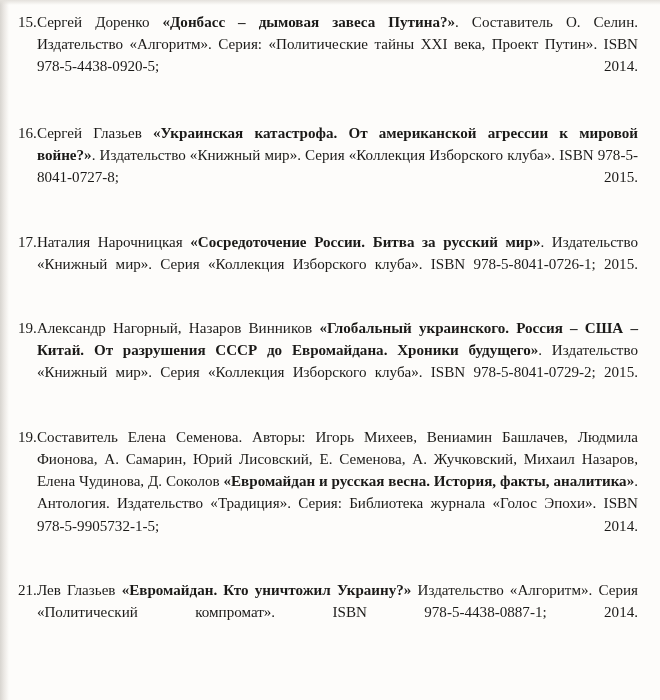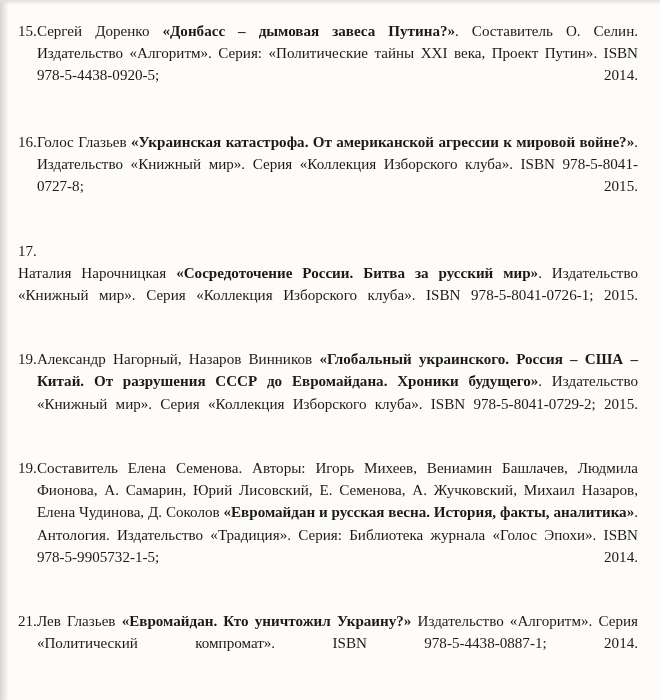--- a/index.html
+++ b/index.html
@@ -59,44 +59,44 @@
   
   .entry-body::after {
     content: "";
     display: inline-block;
     width: 100%;
   }
   .t {
     font-weight: bold;
   }
   
-  .e15 { margin-top: 11px;  margin-bottom: 22px; }
+  .e15 { margin-top: 2px;  margin-bottom: 22px; }
   .e16 { margin-bottom: 20px; }
-  .e17 { margin-bottom: 20px; flex-direction: column; }
+  .e17 { margin-bottom: 20px; }
   .e18 { margin-bottom: 20px; }
   .e19 { margin-bottom: 20px; }
   .e20 { margin-bottom: 20px; }
   .e21 { margin-bottom: 0; }
 </style>
 </head>
 <body>
 
 <div class="scan-left-shade"></div>
 <div class="scan-top-shade"></div>
 
 <div class="page">
 
   <div class="entry e15">
     <span class="entry-num">15.</span>
     <span class="entry-body"><span>Сергей Доренко </span><span class="t">«Донбасс – дымовая завеса Путина?»</span><span>. Составитель О. Селин. Издательство «Алгоритм». Серия: «Политические тайны XXI века, Проект Путин». ISBN 978-5-4438-0920-5; 2014.</span></span>
   </div>
 
   <div class="entry e16">
     <span class="entry-num">16.</span>
-    <span class="entry-body"><span>Голос Глазьев </span><span class="t">«Украинская катастрофа. От американской агрессии к мировой войне?»</span><span>. Издательство «Книжный мир». Серия «Коллекция Изборского клуба». ISBN 978-5-8041-0727-8; 2015.</span></span>
+    <span class="entry-body"><span>Сергей Глазьев </span><span class="t">«Украинская катастрофа. От американской агрессии к мировой войне?»</span><span>. Издательство «Книжный мир». Серия «Коллекция Изборского клуба». ISBN 978-5-8041-0727-8; 2015.</span></span>
   </div>
 
   <div class="entry e17">
     <span class="entry-num">17.</span>
     <span class="entry-body"><span>Наталия Нарочницкая </span><span class="t">«Сосредоточение России. Битва за русский мир»</span><span>. Издательство «Книжный мир». Серия «Коллекция Изборского клуба». ISBN 978-5-8041-0726-1; 2015.</span></span>
   </div>
 
   <div class="entry e18">
     <span class="entry-num">19.</span>
     <span class="entry-body"><span>Александр Нагорный, Назаров Винников </span><span class="t">«Глобальный украинского. Россия – США – Китай. От разрушения СССР до Евромайдана. Хроники будущего»</span><span>. Издательство «Книжный мир». Серия «Коллекция Изборского клуба».  ISBN 978-5-8041-0729-2; 2015.</span></span>

